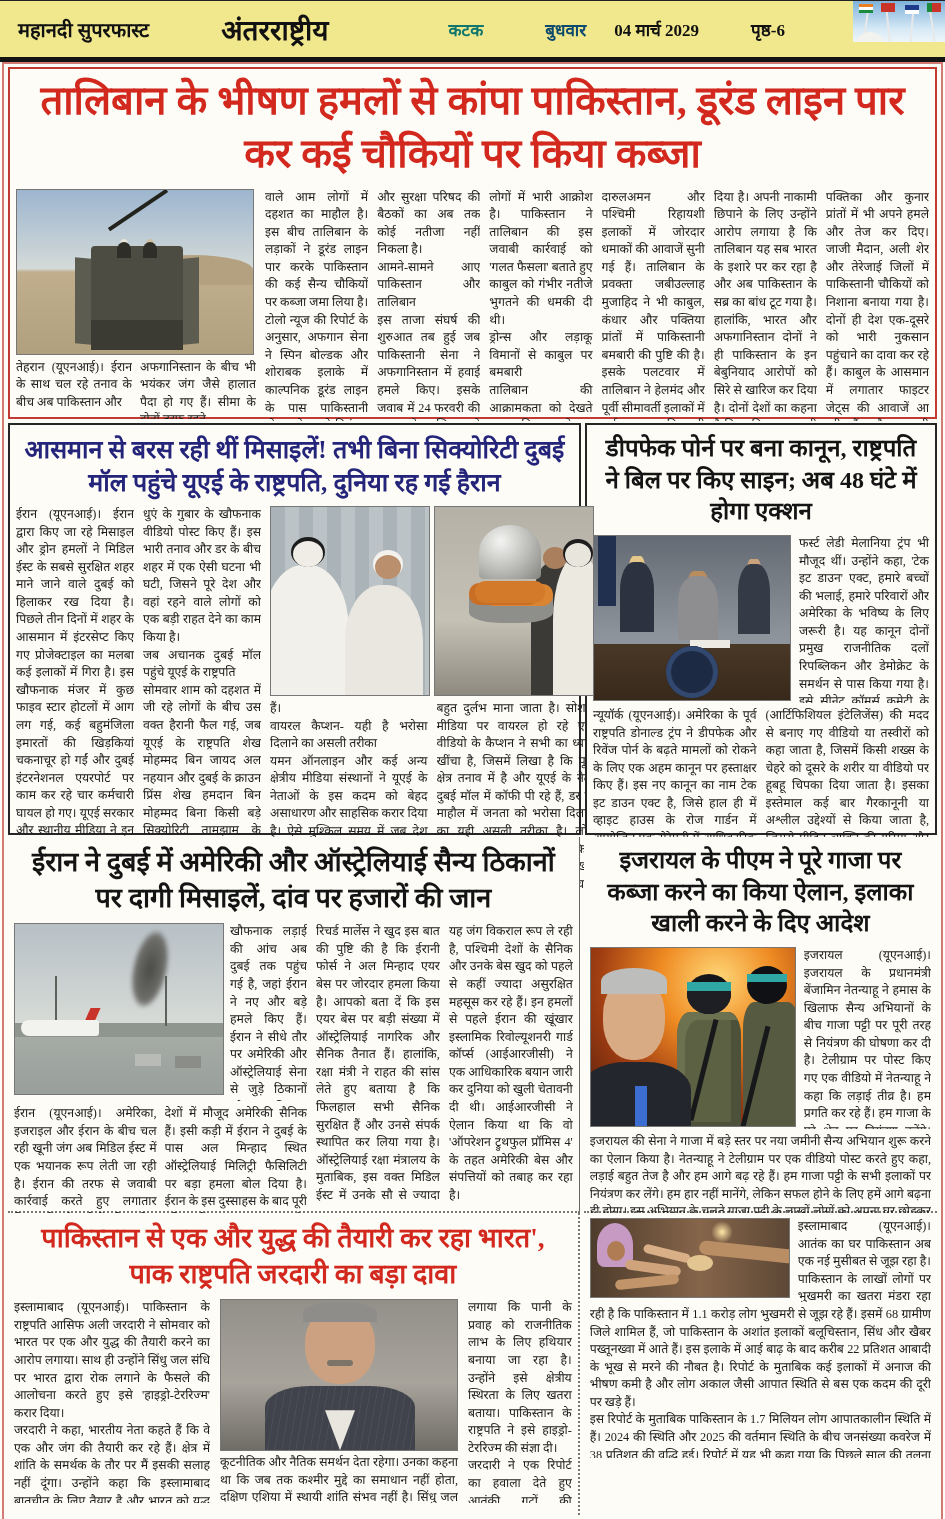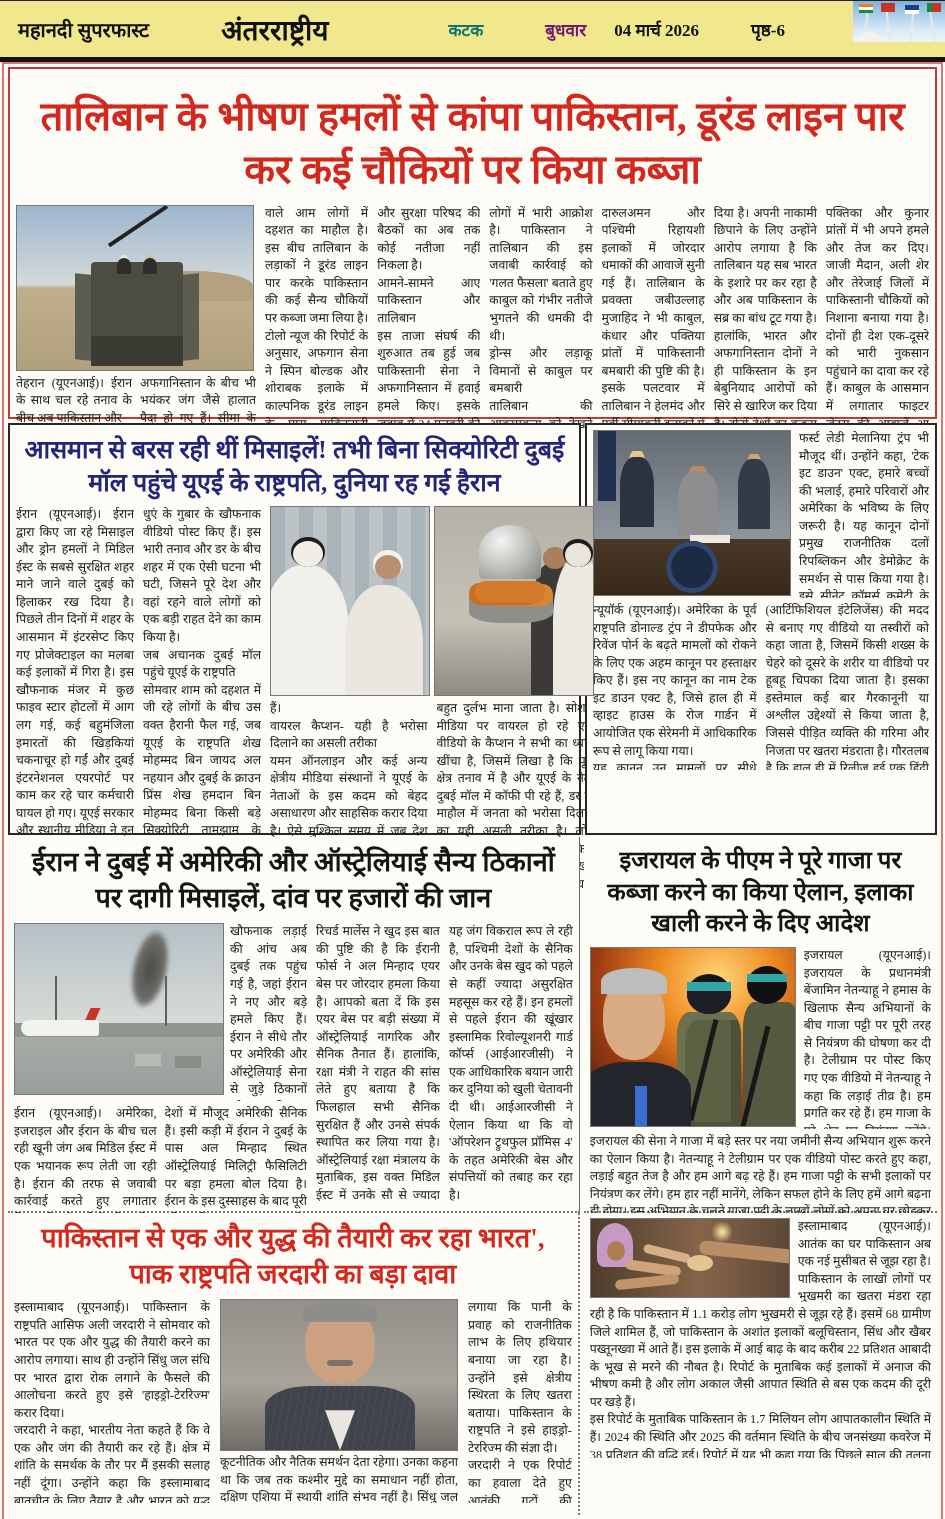--- a/index.html
+++ b/index.html
@@ -6,42 +6,42 @@
   html,body { background:#e8e6de; }
   body { font-family:"Liberation Serif","DejaVu Serif",serif; }
   .page { width:945px; height:1519px; margin:0 auto; background:#fdfcf6; position:relative; overflow:hidden; }
 
   
   .masthead { height:62px; background:#f1e78c; border-top:1px solid #222; border-bottom:5px solid #141414;
     display:flex; align-items:center; padding:0 0 0 18px; position:relative; }
   .mh-paper { font-size:20px; font-weight:bold; color:#111; }
   .mh-section { font-size:28px; font-weight:bold; color:#111; margin-left:72px; }
   .mh-city { font-size:17px; font-weight:bold; color:#0f766e; margin-left:120px; }
-  .mh-day { font-size:17px; font-weight:bold; color:#701a75; margin-left:62px; }
+  .mh-day { font-size:17px; font-weight:bold; color:#0c4a6e; margin-left:62px; }
   .mh-date { font-size:17px; font-weight:bold; color:#111; margin-left:28px; }
   .mh-page { font-size:17px; font-weight:bold; color:#111; margin-left:52px; }
   .mh-flags { position:absolute; right:0; top:0; width:92px; height:41px;
     background:linear-gradient(#7fb2da,#d8eaf6 70%,#eef5fa); overflow:hidden; }
   .fl { position:absolute; width:14px; height:9px; }
   .fl-pole { position:absolute; width:2px; background:#e8e8e8; }
   .fl-dome { position:absolute; left:4px; bottom:-8px; width:26px; height:18px; background:#f2f2ee; border-radius:50% 50% 0 0; }
 
   
   .frame { margin:0 2px; border:2px solid #d47a74; padding:3px 4px; height:1464px; background:#fdfcf6; }
 
   .hl { font-weight:bold; text-align:center; line-height:1.32; padding:6px 8px 4px; }
   .hl-red { color:#d2281e; }
   .hl-blue { color:#24247a; }
   .hl-black { color:#141414; }
 
   .col { font-size:12.3px; line-height:1.43; text-align:justify; color:#1c1c1c;
     overflow:hidden; white-space:pre-line; }
 
   
-  .sec-taliban { border:2px solid #c23b32; height:352px; margin-bottom:4px; padding:16px 6px; }
+  .sec-taliban { border:2px solid #c23b32; height:352px; margin-bottom:4px; padding:0 6px; }
   .sec-taliban .hl { font-size:40px; }
   .tal-body { display:flex; gap:9px; height:232px; margin-top:4px; }
   .tal-fig { width:240px; flex-shrink:0; }
   .tal-caption { display:flex; gap:8px; height:60px; margin-top:4px; }
   .tal-caption .col { flex:1; }
   .tal-cols { display:flex; gap:9px; flex:1; }
   .tal-cols .col { flex:1; }
 
   
   .row { display:flex; gap:4px; }
@@ -190,21 +190,21 @@
 </head>
 <body>
 
 <div class="page">
 
   <header class="masthead">
     <span class="mh-paper">महानदी सुपरफास्ट</span>
     <span class="mh-section">अंतरराष्ट्रीय</span>
     <span class="mh-city">कटक</span>
     <span class="mh-day">बुधवार</span>
-    <span class="mh-date">04 मार्च 2026</span>
+    <span class="mh-date">04 मार्च 2029</span>
     <span class="mh-page">पृष्ठ-6</span>
     <div class="mh-flags">
       <div class="fl-pole" style="left:12px;top:6px;height:36px;transform:rotate(8deg);"></div>
       <div class="fl-pole" style="left:34px;top:4px;height:38px;transform:rotate(-6deg);"></div>
       <div class="fl-pole" style="left:58px;top:6px;height:36px;transform:rotate(5deg);"></div>
       <div class="fl-pole" style="left:78px;top:4px;height:38px;transform:rotate(-8deg);"></div>
       <div class="fl" style="left:6px;top:3px;background:linear-gradient(#e88023 33%,#fff 33% 66%,#1a8a3c 66%);"></div>
       <div class="fl" style="left:28px;top:2px;background:#c8342a;"></div>
       <div class="fl" style="left:52px;top:4px;background:linear-gradient(#1e3a8a 50%,#fff 50%);"></div>
       <div class="fl" style="left:74px;top:2px;background:linear-gradient(90deg,#1a8a3c 35%,#c8342a 35%);"></div>
@@ -283,20 +283,21 @@
               <div class="col">हैं।
 वायरल कैप्शन- यही है भरोसा दिलाने का असली तरीका
 यमन ऑनलाइन और कई अन्य क्षेत्रीय मीडिया संस्थानों ने यूएई के नेताओं के इस कदम को बेहद असाधारण और साहसिक करार दिया है। ऐसे मुश्किल समय में जब देश मिसाइल हमलों के सीधे खतरे से जूझ रहा हो, किसी राष्ट्राध्यक्ष का सार्वजनिक स्थान पर जाकर यूं आम जनता से मिलना</div>
               <div class="col">बहुत दुर्लभ माना जाता है। सोशल मीडिया पर वायरल हो रहे एक वीडियो के कैप्शन ने सभी का ध्यान खींचा है, जिसमें लिखा है कि पूरा क्षेत्र तनाव में है और यूएई के नेता दुबई मॉल में कॉफी पी रहे हैं, डर के माहौल में जनता को भरोसा दिलाने का यही असली तरीका है। लोग जमकर तारीफ कर रहे हैं कि मुश्किल वक्त में जनता के बीच बेखौफ खड़े रहना ही असली नेतृत्व की पहचान है।</div>
             </div>
           </div>
         </div>
       </section>
 
       <section class="box box-deep">
+        <h2 class="hl hl-black">डीपफेक पोर्न पर बना कानून, राष्ट्रपति ने बिल पर किए साइन; अब 48 घंटे में होगा एक्शन</h2>
         <div class="deep-top">
           <div class="photo p-sign">
             <div class="s-flag"></div>
             <div class="s-man1"></div>
             <div class="s-melania"></div>
             <div class="s-man2"></div>
             <div class="s-desk"></div>
             <div class="s-paper"></div>
             <div class="s-seal"></div>
           </div>

